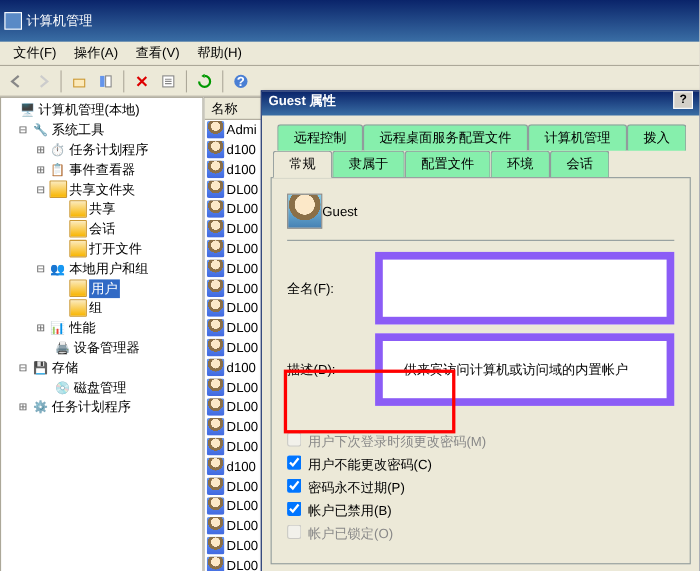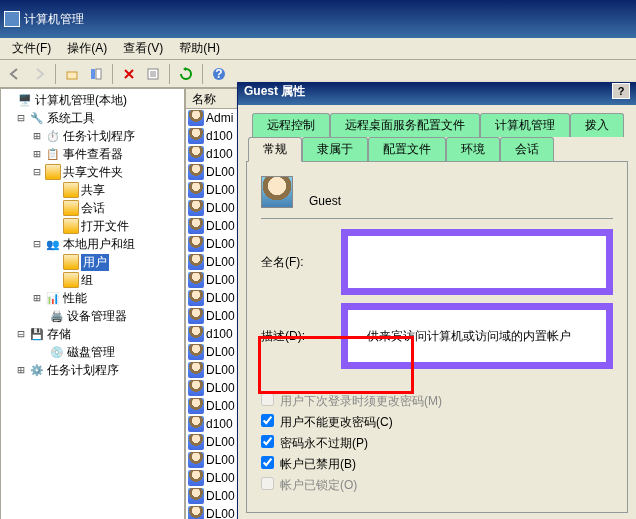--- a/index.html
+++ b/index.html
@@ -309,21 +309,21 @@
         <div class="tab">拨入</div>
       </div>
       <div class="tab-row">
         <div class="tab active">常规</div>
         <div class="tab">隶属于</div>
         <div class="tab">配置文件</div>
         <div class="tab">环境</div>
         <div class="tab">会话</div>
       </div>
       <div class="tab-panel">
-        <div style="display:flex;align-items:flex-end;gap:16px;margin-bottom:10px">
+        <div style="display:flex;align-items:center;gap:0;margin-bottom:10px">
           <span class="usr-big"></span>
           <span>Guest</span>
         </div>
         <hr class="sep">
         <div class="field-row">
           <label>全名(F):</label>
           <input type="text" value="" style="">
         </div>
         <div class="field-row">
           <label>描述(D):</label>

